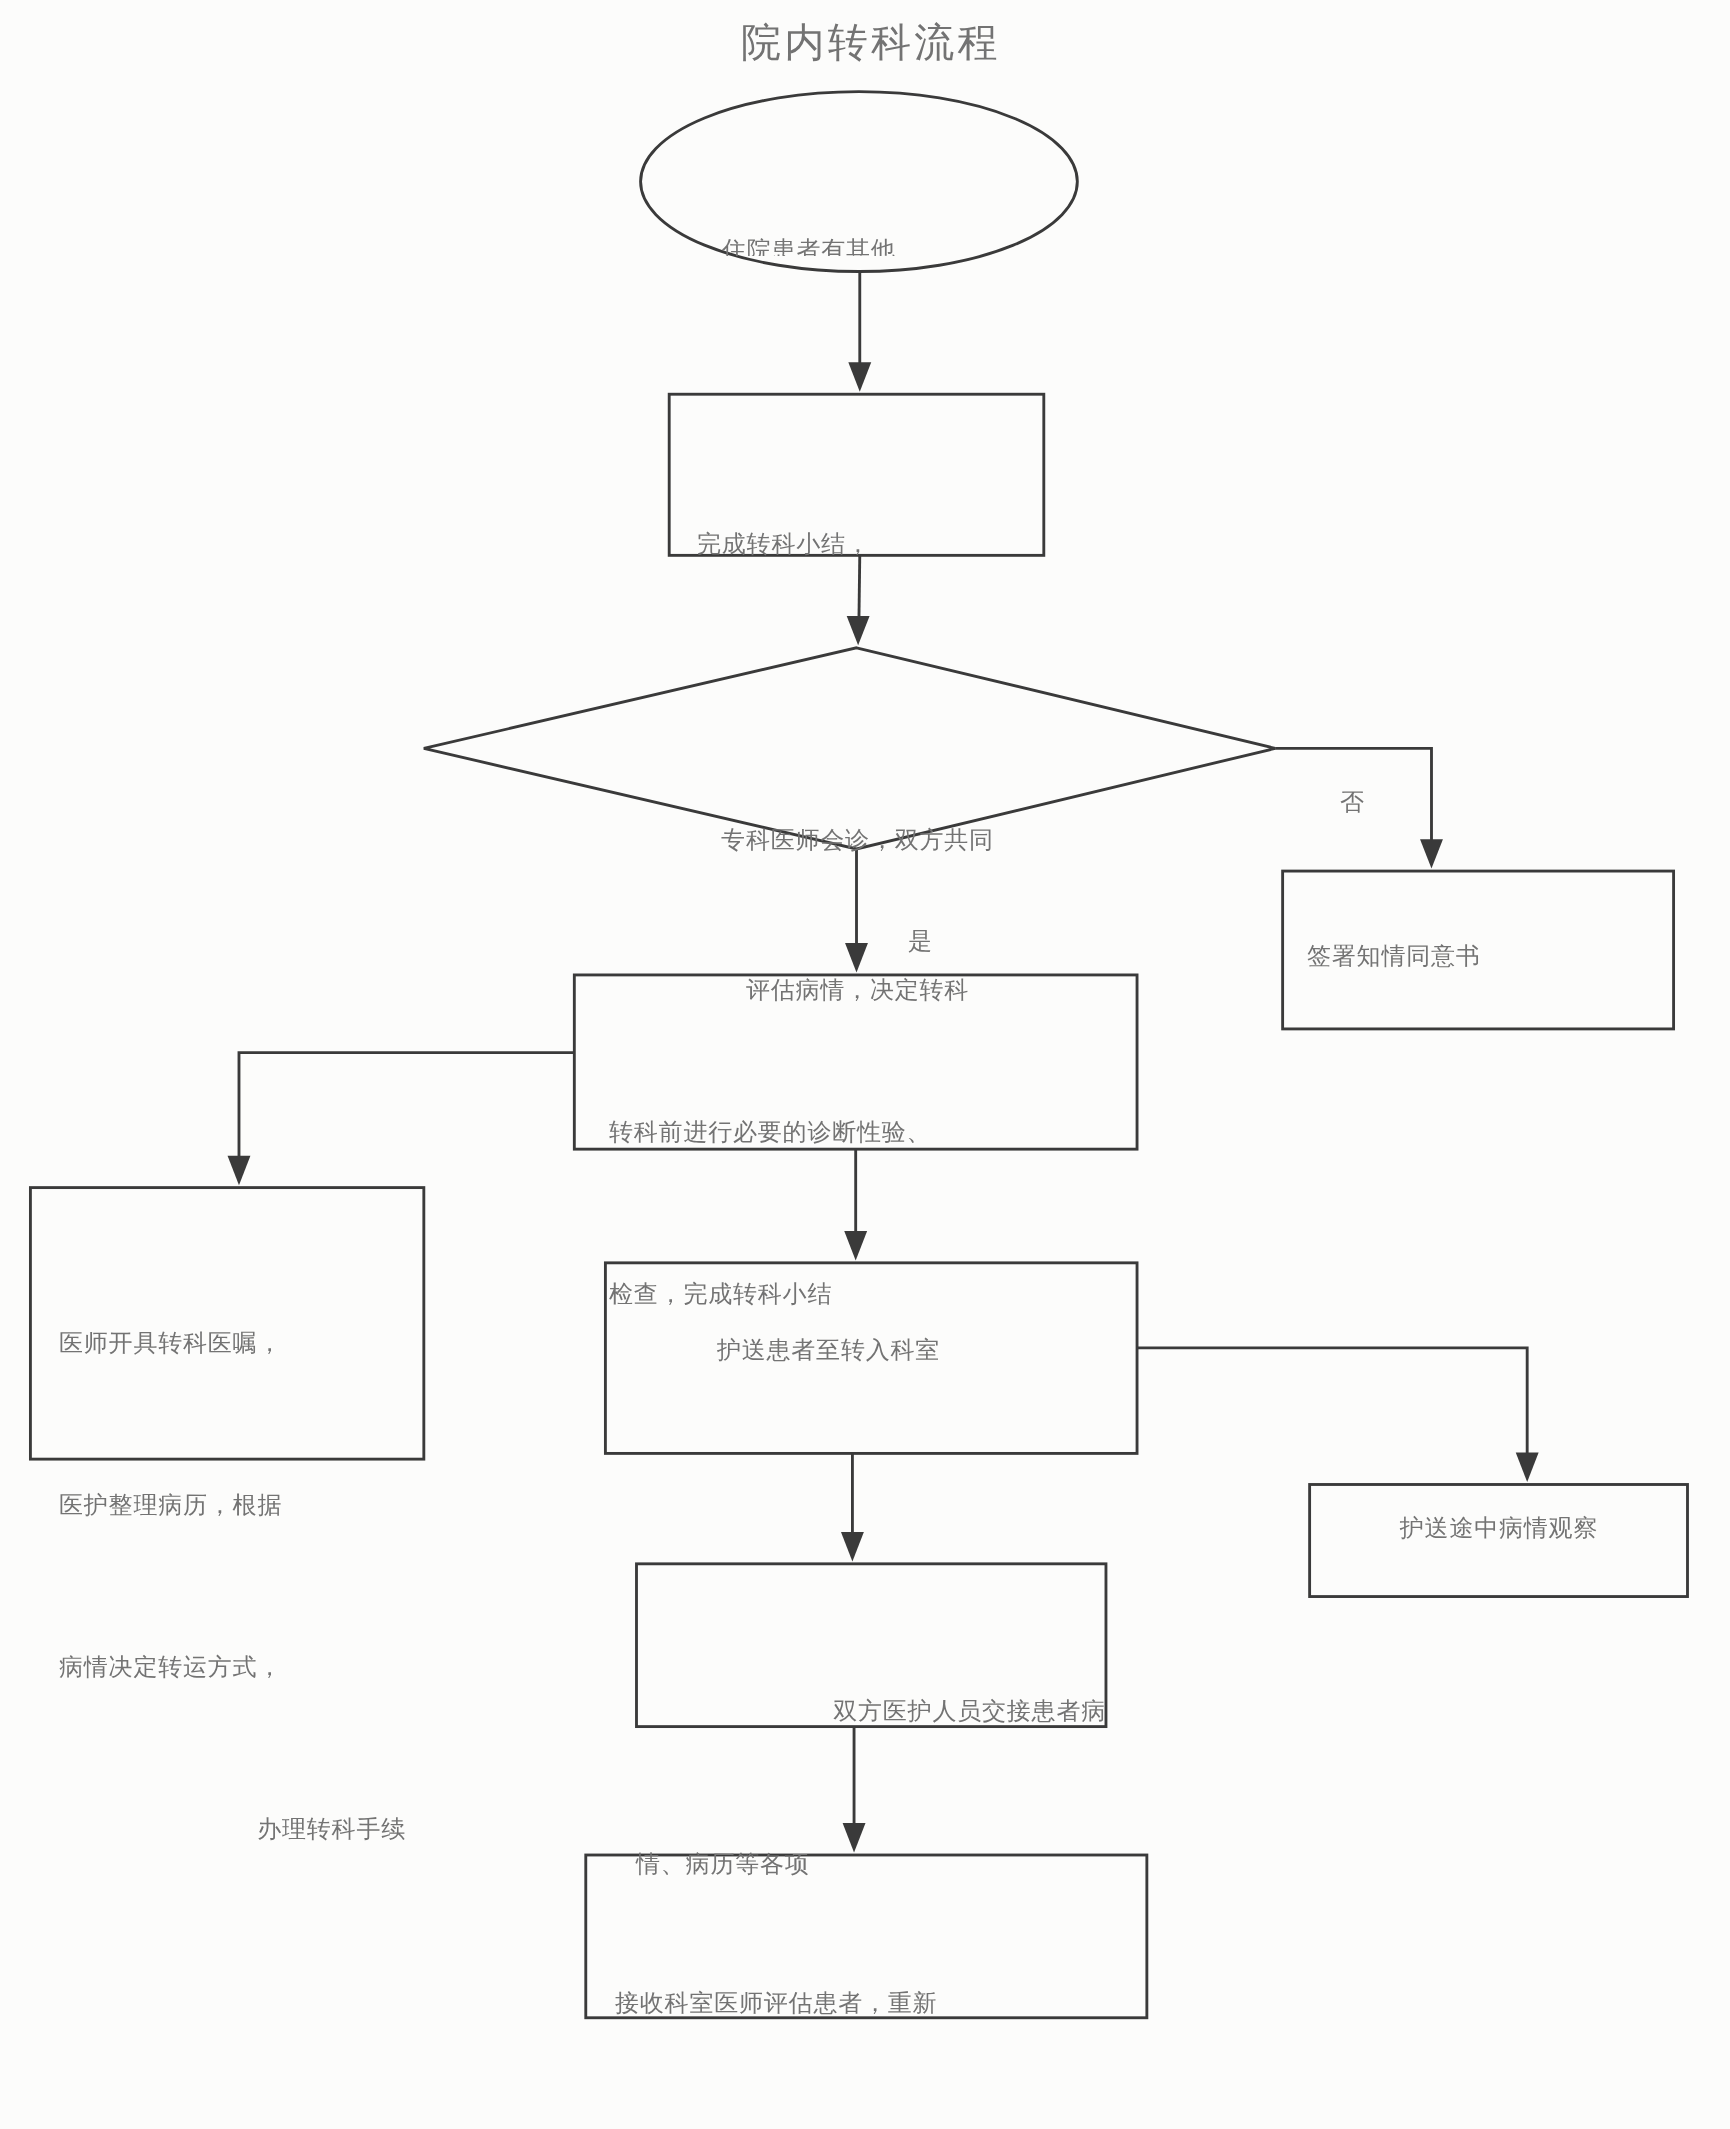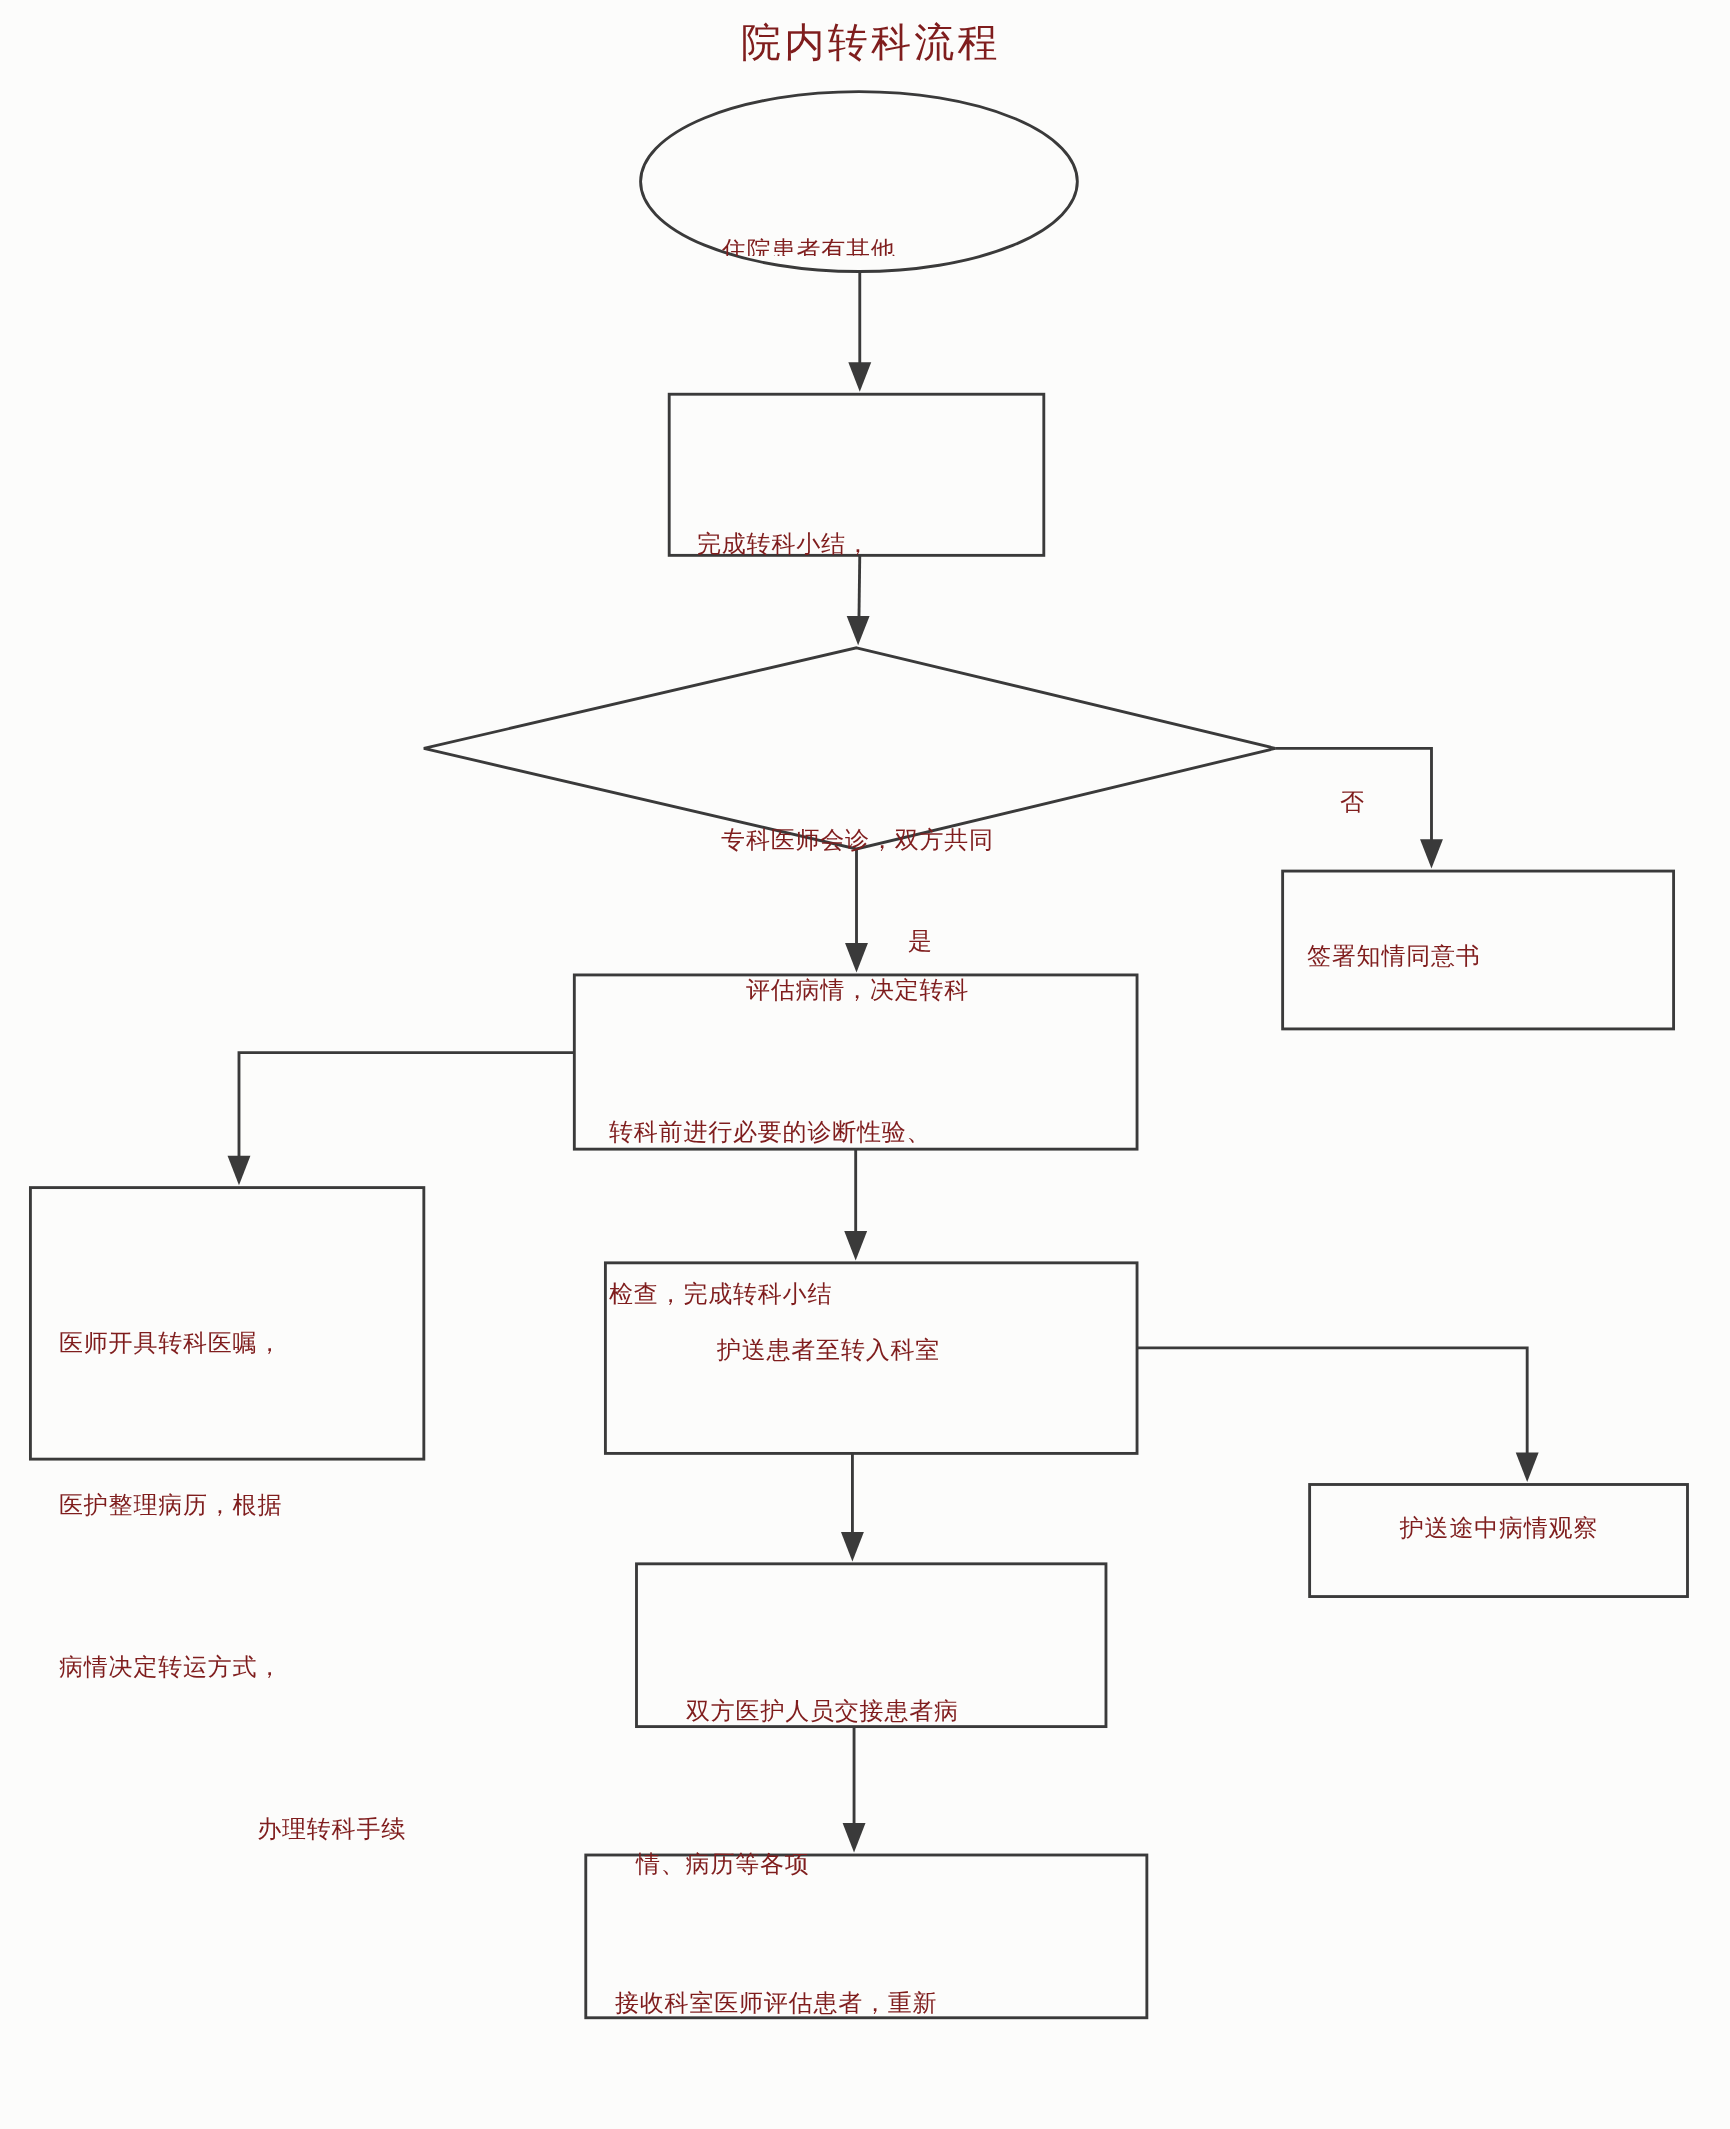--- a/index.html
+++ b/index.html
@@ -2,21 +2,21 @@
 <html style="font-size:13px"><head>
 <meta charset="utf-8">
 <style>
   html, body { margin: 0; padding: 0; background: #ffffff; }
   .canvas {
     position: relative;
     width: 1731px;
     height: 2129px;
     background: #fcfcfb;
     font-family: "Liberation Serif", "DejaVu Serif", serif;
-    color: #7f1d1d;
+    color: #737373;
     overflow: hidden;
   }
   svg.layer {
     position: absolute;
     left: 0; top: 0;
     width: 1731px; height: 2129px;
   }
   .shape { stroke: #3a3a3a; stroke-width: 3.5; fill: none; }
   .conn  { stroke: #3a3a3a; stroke-width: 3.5; fill: none; }
   .head  { fill: #3a3a3a; stroke: none; }
@@ -40,21 +40,21 @@
   .decision-text{ left: 524px; top: 715px;  width: 667px; text-align: center; line-height: 50px; }
   .no-label     { left: 1340px; top: 777px; }
   .consent-text { left: 1307px; top: 931px; }
   .yes-label    { left: 908px; top: 916px; }
   .prep-text    { left: 609px; top: 997px; line-height: 54px; }
   .orders-text  { left: 59px;  top: 1208px; width: 347px; line-height: 54px; }
   .orders-text .centered { text-align: right; }
   .escort-text  { left: 605px; top: 1325px; width: 447px; text-align: center; }
   .observe-text { left: 1310px; top: 1503px; width: 378px; text-align: center; }
   .handover-text{ left: 636px; top: 1584px; width: 470px; }
-  .handover-text .l1 { padding-left: 50px; text-align: left; }
+  .handover-text .l1 { padding-left: 34px; text-align: right; }
   .handover-text .l2 { }
   .receive-text { left: 615px; top: 1873px; line-height: 52px; }
 </style>
 </head>
 <body>
 
 <div class="canvas">
 
   <svg class="layer" viewBox="0 0 2116 2603" aria-hidden="true">
 

